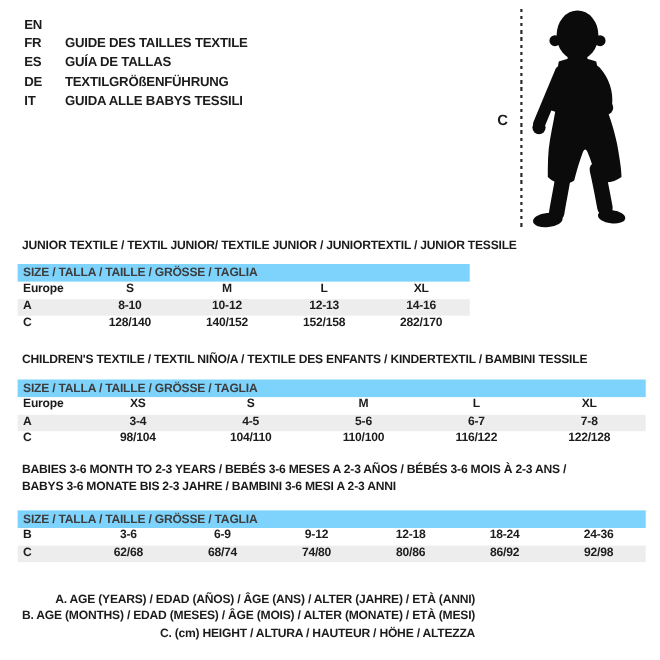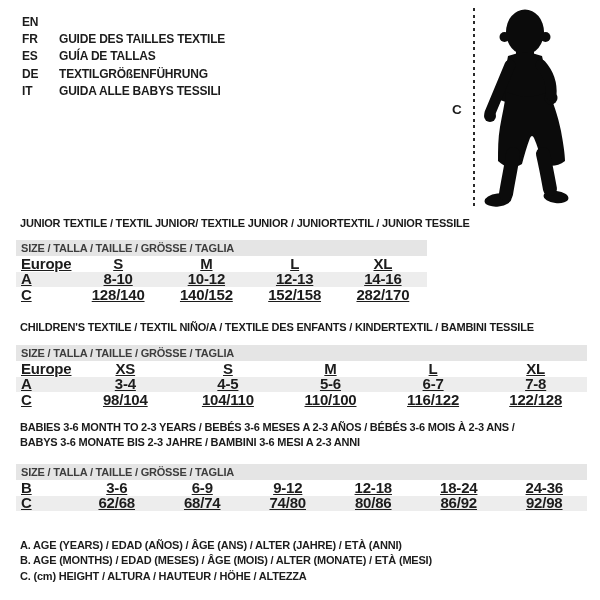--- a/index.html
+++ b/index.html
@@ -14,28 +14,28 @@
   .lang-code{width:37px;flex:0 0 37px;}
   
   .dash-line{position:absolute;left:473px;top:8px;width:2px;height:201px;
     background:repeating-linear-gradient(to bottom,#2a2a2a 0px,#2a2a2a 3px,transparent 3px,transparent 6.5px);}
   .c-label{position:absolute;left:452px;top:102px;font-size:13.5px;font-weight:700;}
   .baby-svg{position:absolute;left:480px;top:4px;}
   
   .sec-title{position:absolute;left:20px;font-size:11px;font-weight:700;letter-spacing:-0.2px;color:#1a1a1a;line-height:14.5px;white-space:nowrap;}
   
   .size-table{position:absolute;left:16px;}
-  .band{background:#e5e5e5;height:16px;display:flex;align-items:center;padding-left:5px;
+  .band{background:#7dd3fc;height:16px;display:flex;align-items:center;padding-left:5px;
     font-size:11px;font-weight:700;letter-spacing:-0.2px;color:#3d3d3d;box-sizing:border-box;}
-  .trow{display:flex;height:15.7px;align-items:flex-end;font-size:15px;font-weight:700;letter-spacing:-0.2px;text-decoration:underline;}
+  .trow{display:flex;height:15.7px;align-items:flex-start;font-size:11px;font-weight:700;letter-spacing:-0.2px;}
   .trow .lbl{flex:0 0 58px;width:58px;padding-left:5px;box-sizing:border-box;text-align:left;}
   .trow .cell{flex:1;text-align:center;}
   .alt{background:#ededed;}
   
-  .notes{position:absolute;left:20px;top:538px;font-size:11px;font-weight:700;letter-spacing:-0.2px;line-height:15.3px;}
+  .notes{position:absolute;left:20px;top:538px;font-size:11px;font-weight:700;letter-spacing:-0.2px;line-height:15.3px;text-align:right;}
 </style>
 </head>
 <body>
 
 <div class="page">
 
   <div class="langs">
     <div class="lang-row">
       <span class="lang-code">EN</span>
     </div>

